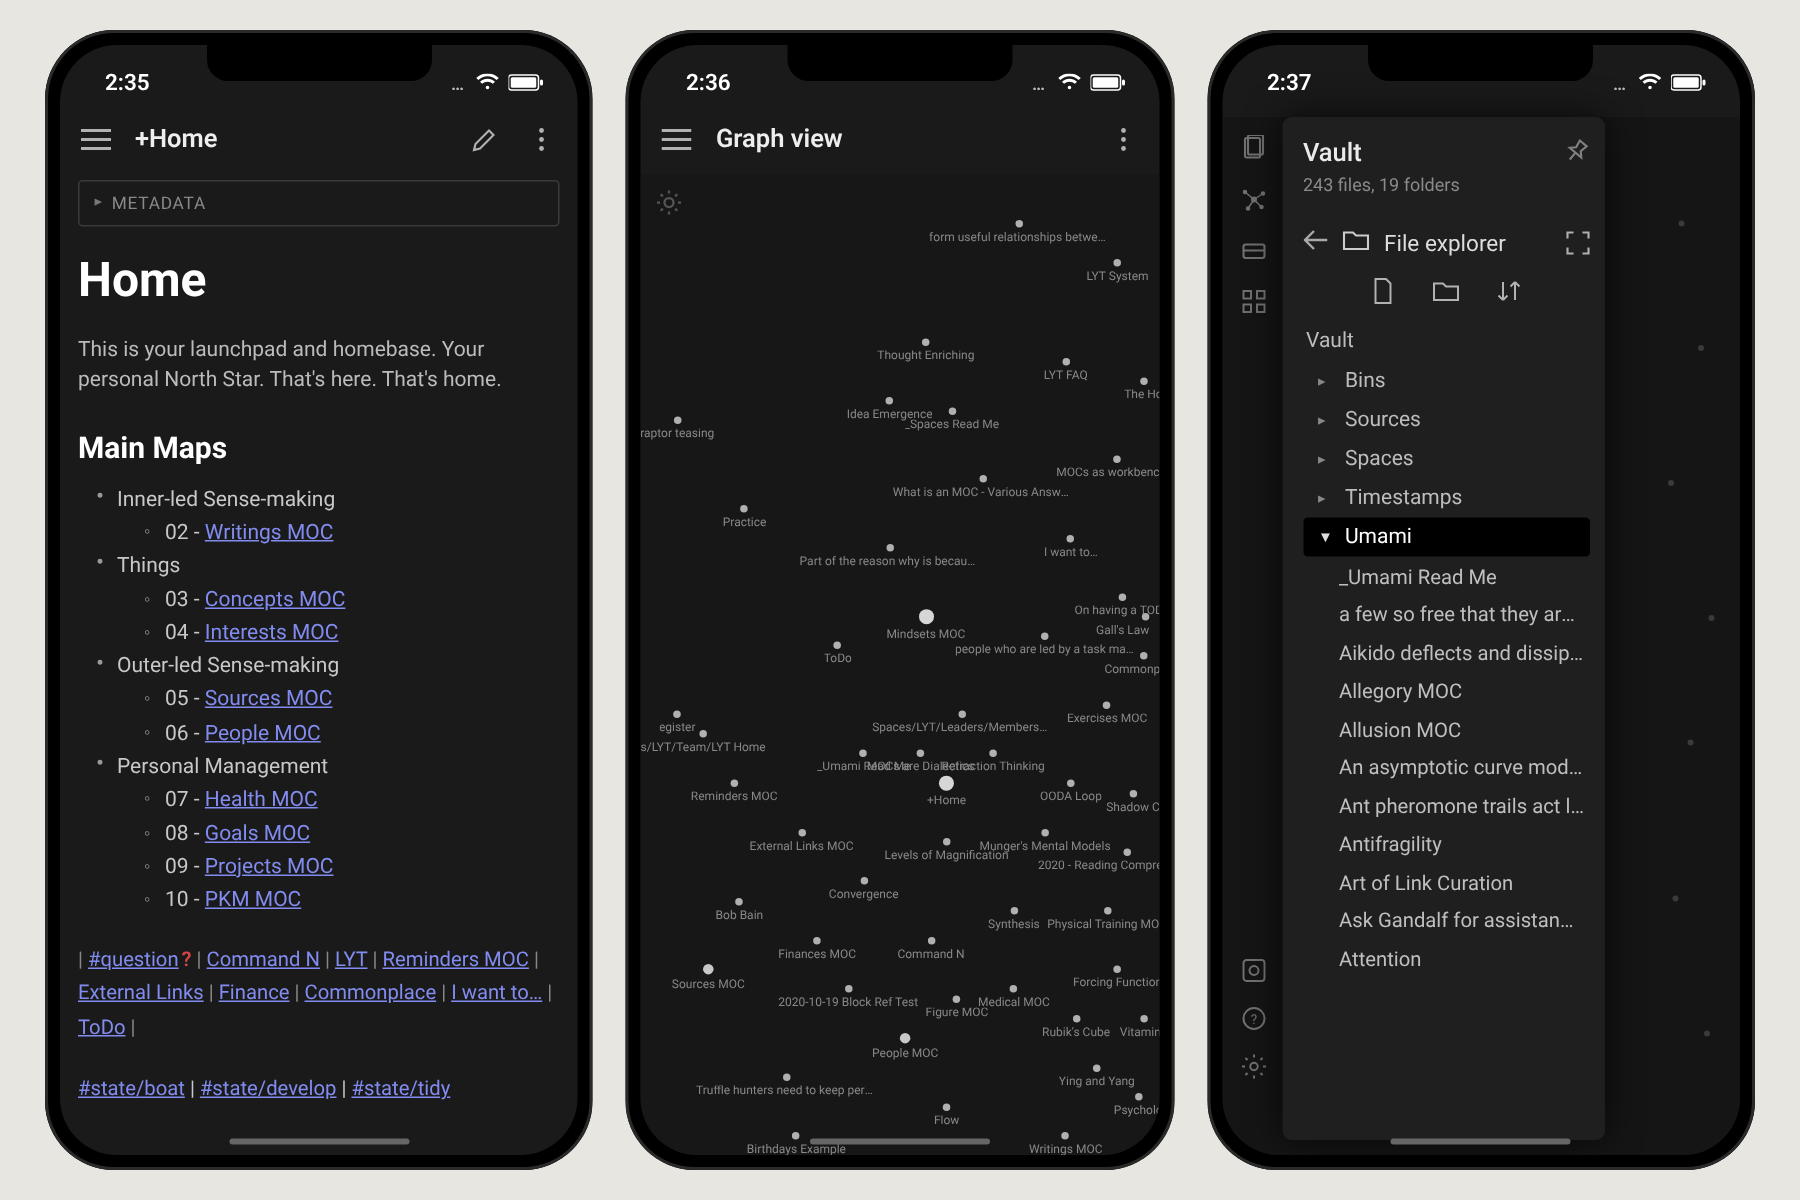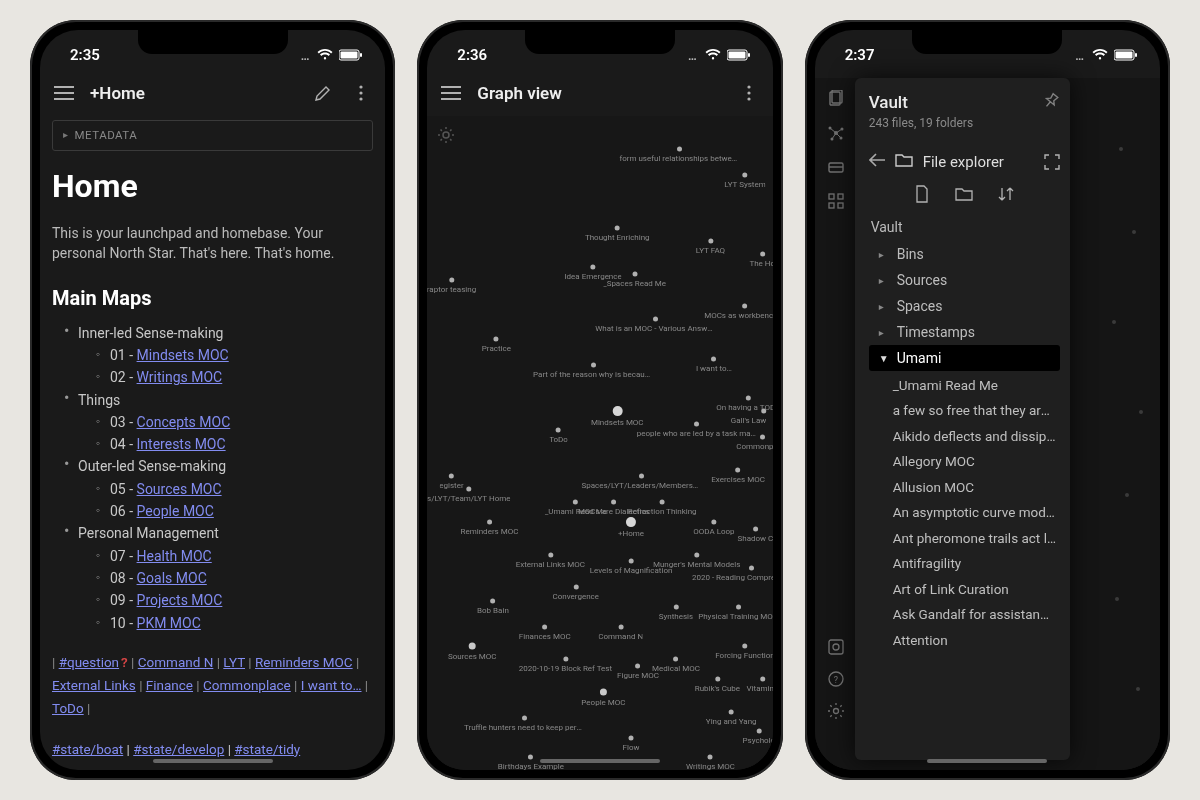--- a/index.html
+++ b/index.html
@@ -242,21 +242,20 @@
     </div>
     <div class="content">
       <div class="metadata-box">
         <span>METADATA</span>
       </div>
       <h1 class="note-h1">Home</h1>
       <p class="intro">This is your launchpad and homebase. Your personal North Star. That's here. That's home.</p>
       <h2 class="note-h2">Main Maps</h2>
       <ul class="bul" id="main-maps">
           <li>Inner-led Sense-making<ul class="bul">
-              <li><span>01 - </span><a class="link">Mindsets MOC</a></li>
               <li><span>02 - </span><a class="link">Writings MOC</a></li>
             </ul></li>
           <li>Things<ul class="bul">
               <li><span>03 - </span><a class="link">Concepts MOC</a></li>
               <li><span>04 - </span><a class="link">Interests MOC</a></li>
             </ul></li>
           <li>Outer-led Sense-making<ul class="bul">
               <li><span>05 - </span><a class="link">Sources MOC</a></li>
               <li><span>06 - </span><a class="link">People MOC</a></li>
             </ul></li>
@@ -432,21 +431,21 @@
           <div class="lbl">OODA Loop</div>
         </div>
         <div class="node" style="left: 18%; top: 63%;">
           <div class="dot"></div>
           <div class="lbl">Reminders MOC</div>
         </div>
         <div class="node" style="left: 95%; top: 64%;">
           <div class="dot"></div>
           <div class="lbl">Shadow C</div>
         </div>
-        <div class="node" style="left: 31%; top: 68%; margin-left: 16px;">
+        <div class="node" style="left: 31%; top: 68%;">
           <div class="dot"></div>
           <div class="lbl">External Links MOC</div>
         </div>
         <div class="node" style="left: 59%; top: 69%;">
           <div class="dot"></div>
           <div class="lbl">Levels of Magnification</div>
         </div>
         <div class="node" style="left: 78%; top: 68%; justify-content: center;">
           <div class="dot"></div>
           <div class="lbl">Munger's Mental Models</div>

